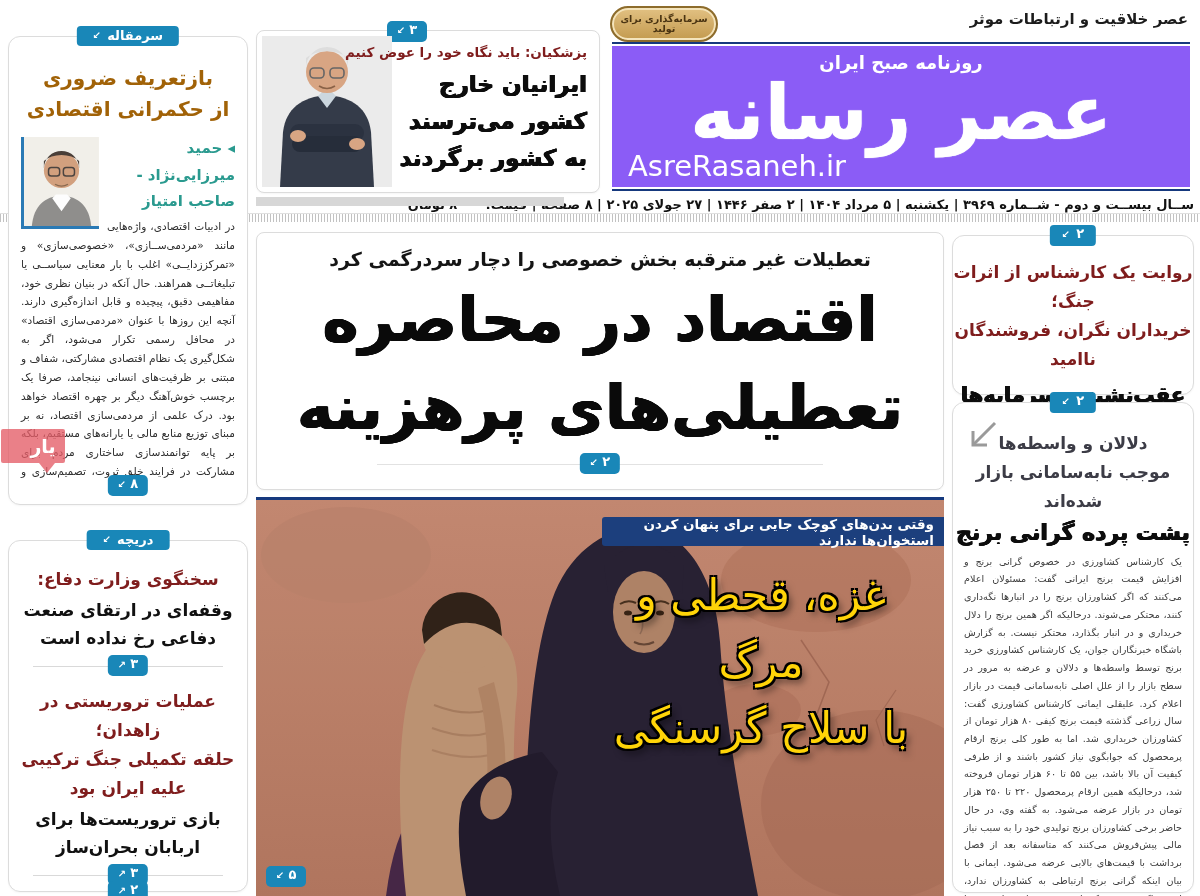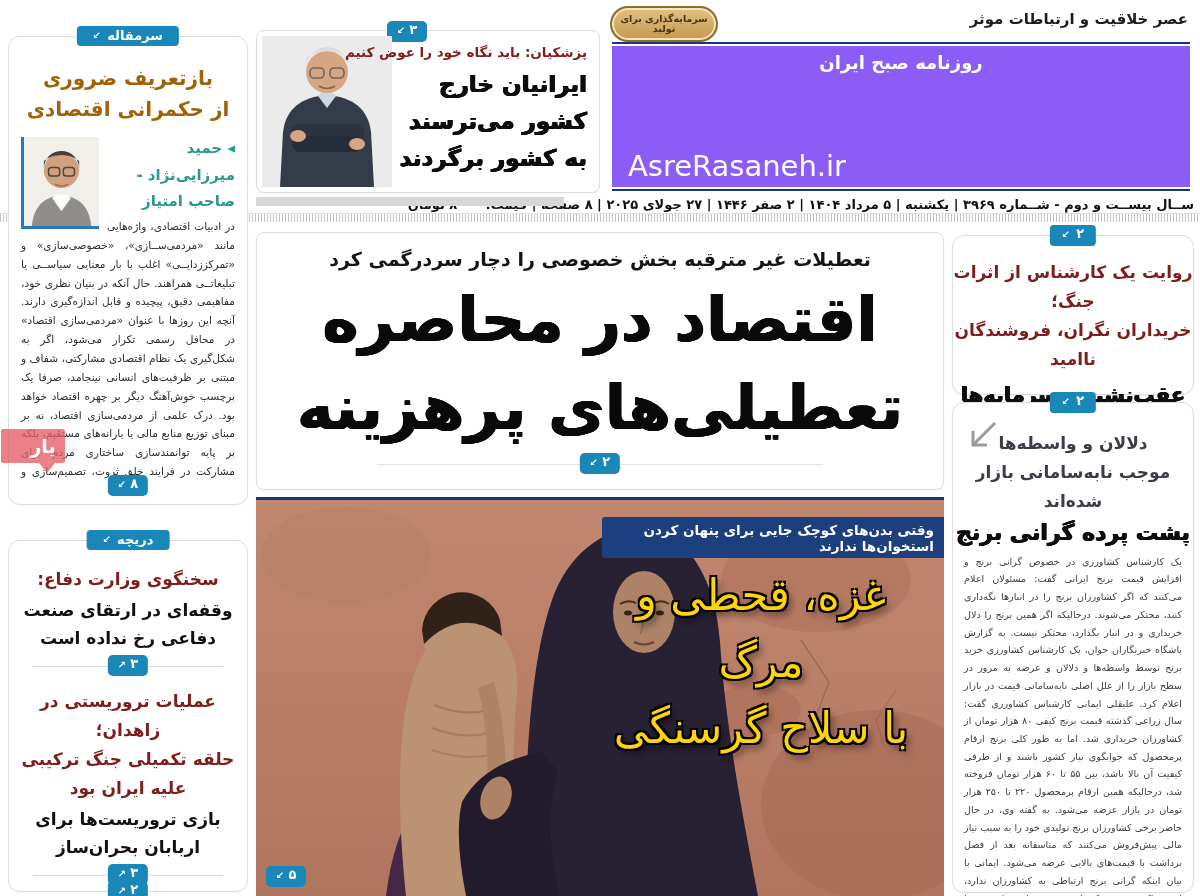--- a/index.html
+++ b/index.html
@@ -91,21 +91,21 @@
   #main-card { left:256px; top:232px; width:688px; height:258px; border-radius:8px; }
   #main-kicker { text-align:center; margin-top:15px; font-size:19px; font-weight:bold; color:#151515; }
   #main-headline { text-align:center; font-size:62px; font-weight:bold; color:#0a0a0a;
     line-height:1.42; margin-top:6px; }
   #main-sep { position:absolute; bottom:24px; left:120px; right:120px; border-top:1px solid #e2e2e2; }
   #main-sep .ptag { position:absolute; top:-12px; left:50%; transform:translateX(-50%); }
   
   #gaza { position:absolute; left:256px; top:497px; width:688px; height:399px;
     border-top:3px solid #16397e; overflow:hidden; }
   #gaza svg { display:block; width:100%; height:100%; }
-  #gaza-kicker { position:absolute; top:17px; right:0; width:342px; height:41px;
+  #gaza-kicker { position:absolute; top:17px; right:0; width:342px; height:29px;
     background:#1c3f7d; color:#fff; font-size:13.5px; font-weight:bold;
     display:flex; align-items:center; justify-content:flex-start; padding-right:10px;
     border-radius:3px 0 0 3px; }
   #gaza-headline { position:absolute; right:18px; top:62px; width:330px; text-align:center;
     font-size:43px; font-weight:normal; color:#ffd408; line-height:1.55;
     text-shadow:2px 2px 0 #000,-2px 2px 0 #000,2px -2px 0 #000,-2px -2px 0 #000,4px 5px 7px rgba(0,0,0,.55); }
   #gaza-ptag { position:absolute; left:10px; bottom:9px; }
   
   #housing { left:952px; top:235px; width:242px; height:160px; }
   #housing .dr-kicker { margin-top:22px; }
@@ -124,20 +124,21 @@
 
   <div id="top-slogan" class="abs">عصر خلاقیت و ارتباطات موثر</div>
 
   <div id="stamp" class="abs">
     <span>سرمایه‌گذاری برای تولید</span>
   </div>
 
   <div class="abs mast-line" style="top:42px;"></div>
   <div id="masthead" class="abs">
     <div id="mast-pretitle">روزنامه صبح ایران</div>
+    <div id="mast-title">عصر رسانه</div>
     <div id="mast-site">AsreRasaneh.ir</div>
   </div>
   <div class="abs mast-line" style="top:189px;"></div>
 
   <div id="dateline" class="abs rtl">ســال بیســت و دوم - شــماره ۳۹۶۹ | یکشنبه | ۵ مرداد ۱۴۰۴ | ۲ صفر ۱۴۴۶ | ۲۷ جولای ۲۰۲۵ | ۸ صفحه | قیمت: ۸۰۰۰ تومان</div>
   <div id="pez-divider" class="abs"></div>
   <div id="hatch-band" class="abs"></div>
 
   <div id="editorial" class="card">
     <div class="tab">

